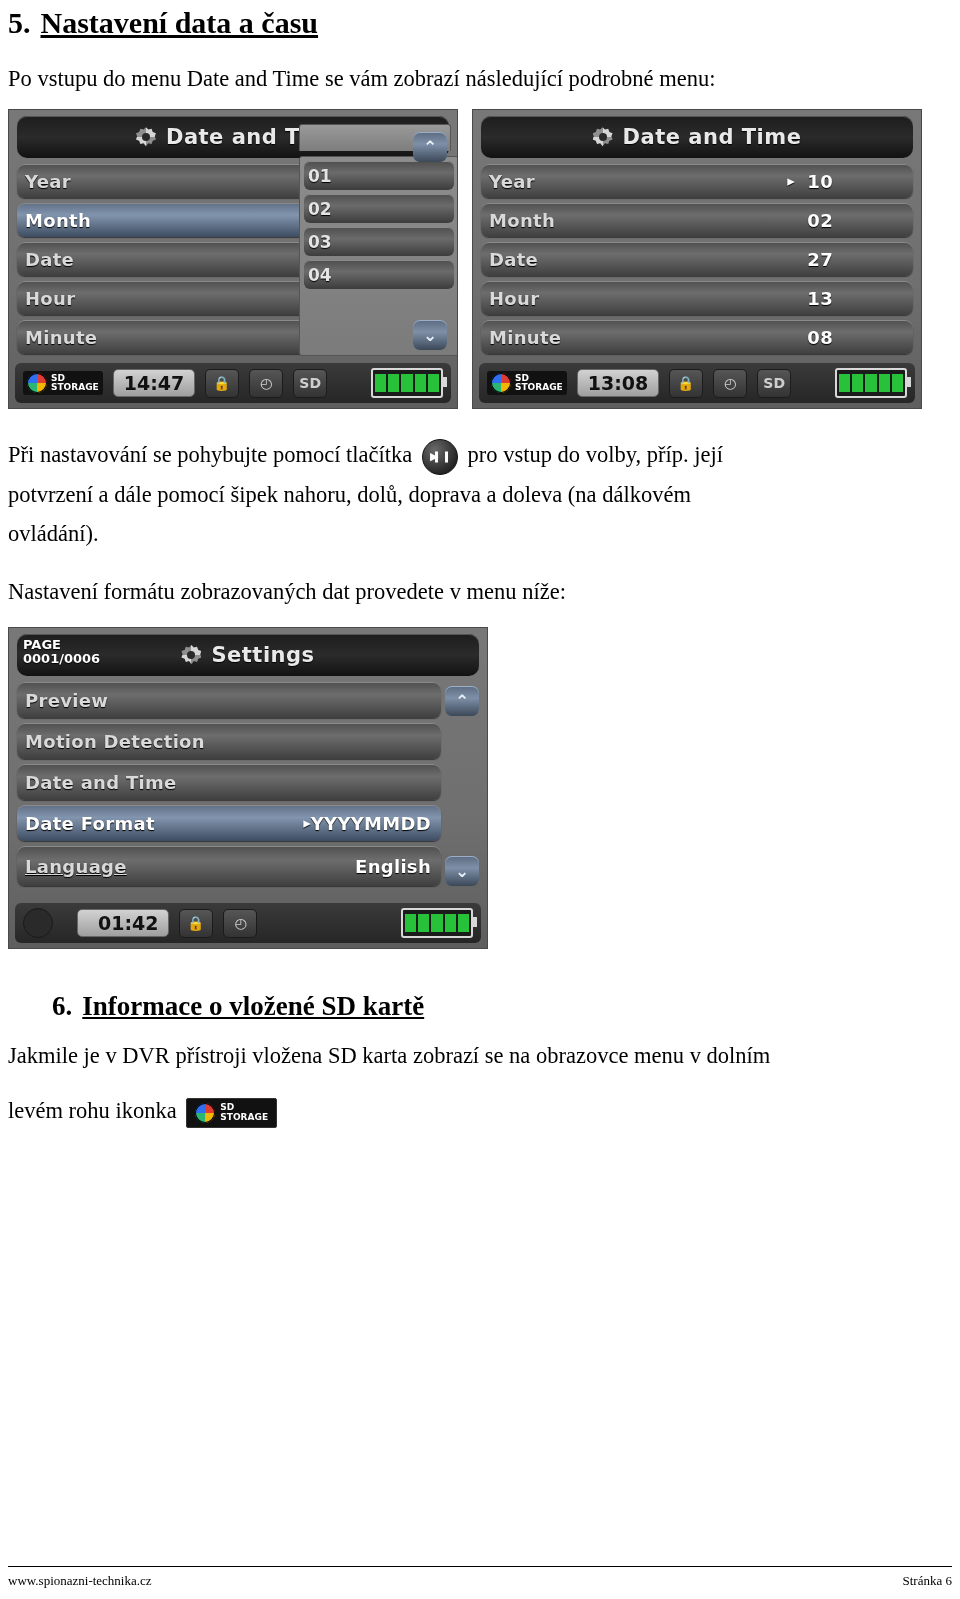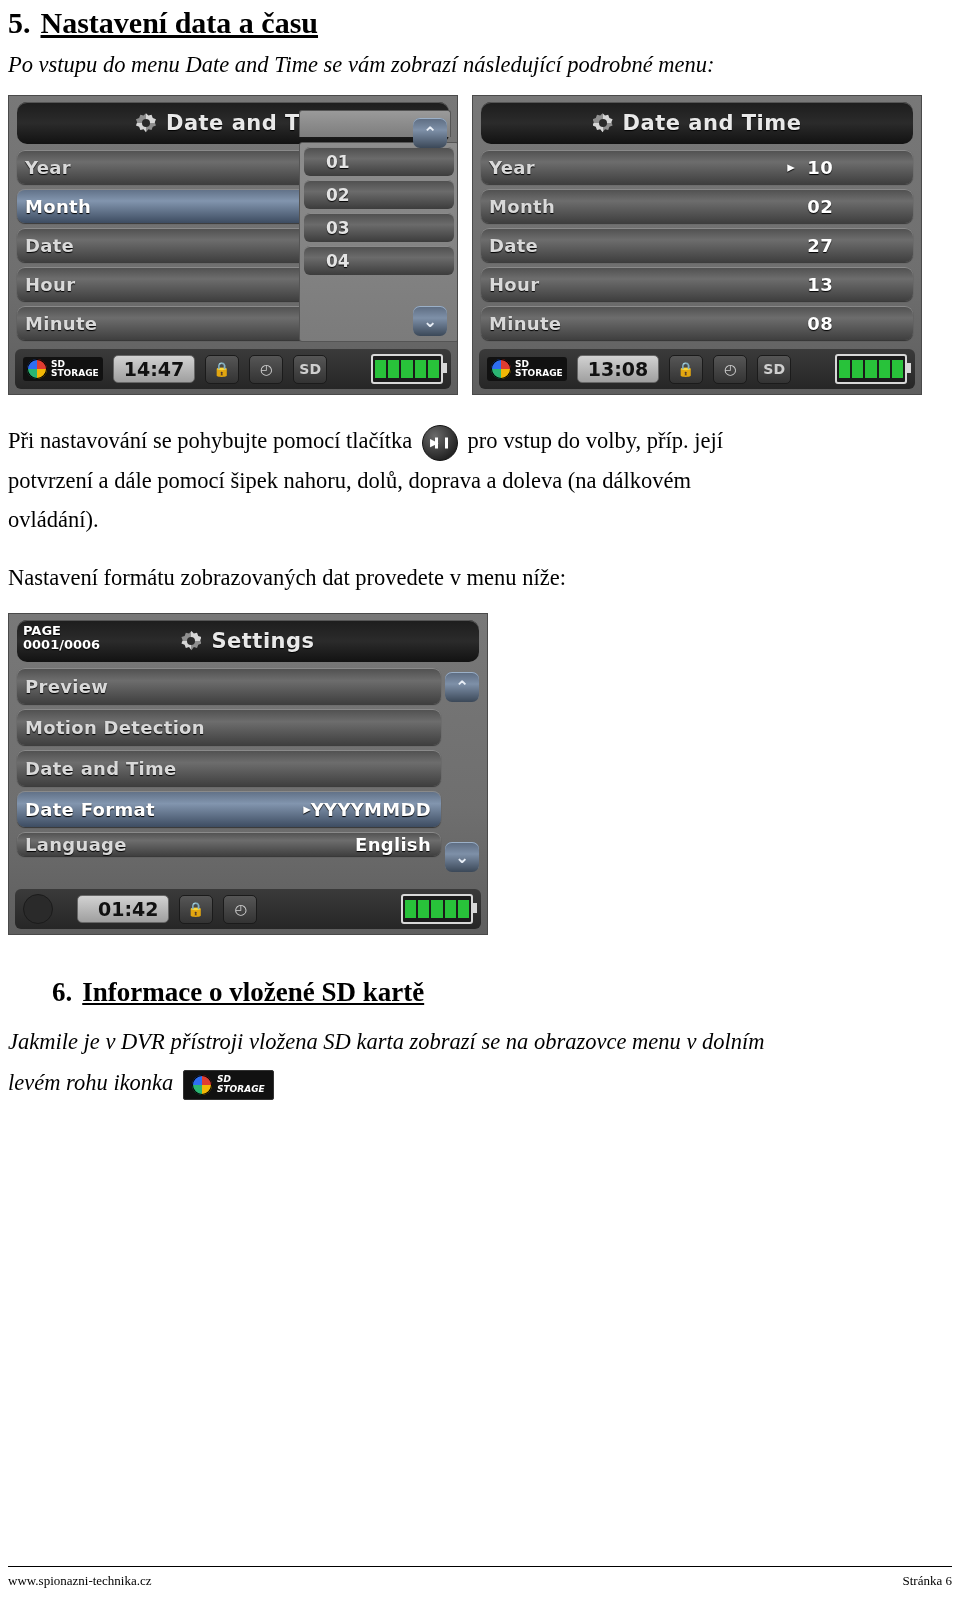--- a/index.html
+++ b/index.html
@@ -36,22 +36,21 @@
     display: flex;
     gap: 10px;
     align-items: baseline;
   }
   h1.section-title .num { text-decoration: none; }
   h1.section-title .txt { text-decoration: underline; }
 
   p.body-text {
     font-size: 22.5px;
     line-height: 1.45;
-    margin: 8px 0 0 0;
-    font-style: italic;
+    margin: 22px 0 0 0;
   }
 
   
   .shots-row {
     display: flex;
     gap: 14px;
     margin-top: 14px;
   }
   .lcd {
     position: relative;
@@ -188,21 +187,21 @@
     height: 29px;
     margin-bottom: 4px;
     border-radius: 6px;
     background: linear-gradient(180deg,#4e4e4e 0%, #6b6b6b 40%, #3c3c3c 100%);
     box-shadow: inset 0 1px 0 #8a8a8a;
     color: #e4e4e4;
     font-size: 17px;
     font-weight: bold;
     display: flex;
     align-items: center;
-    padding-left: 22px;
+    padding-left: 4px;
     text-shadow: 0 1px 1px #000;
   }
   .popup-top-bar {
     position: absolute;
     left: 290px;
     top: 14px;
     width: 150px;
     height: 26px;
     background: linear-gradient(180deg,#9a9a9a,#7d7d7d);
     border: 1px solid #555;
@@ -540,21 +539,21 @@
           <span class="label">Motion Detection</span>
         </div>
         <div class="row" style="height:36px;">
           <span class="label">Date and Time</span>
         </div>
         <div class="row sel" style="height:36px;">
           <span class="label">Date Format</span>
           <span class="caret" style="right:130px;">▸</span>
           <span class="value" style="right:10px;">YYYYMMDD</span>
         </div>
-        <div class="row" style="height:24px;">
+        <div class="row" style="height:40px;text-decoration:underline;">
           <span class="label">Language</span>
           <span class="value" style="right:10px;">English</span>
         </div>
       </div>
 
       <div class="arrow-btn" style="right:8px; top:58px;">⌃</div>
       <div class="arrow-btn" style="right:8px; bottom:62px;">⌄</div>
 
       <div class="status">
         <div class="sbtn" style="border-radius:50%; width:28px; height:28px; background:#2a2a2a;"></div>

